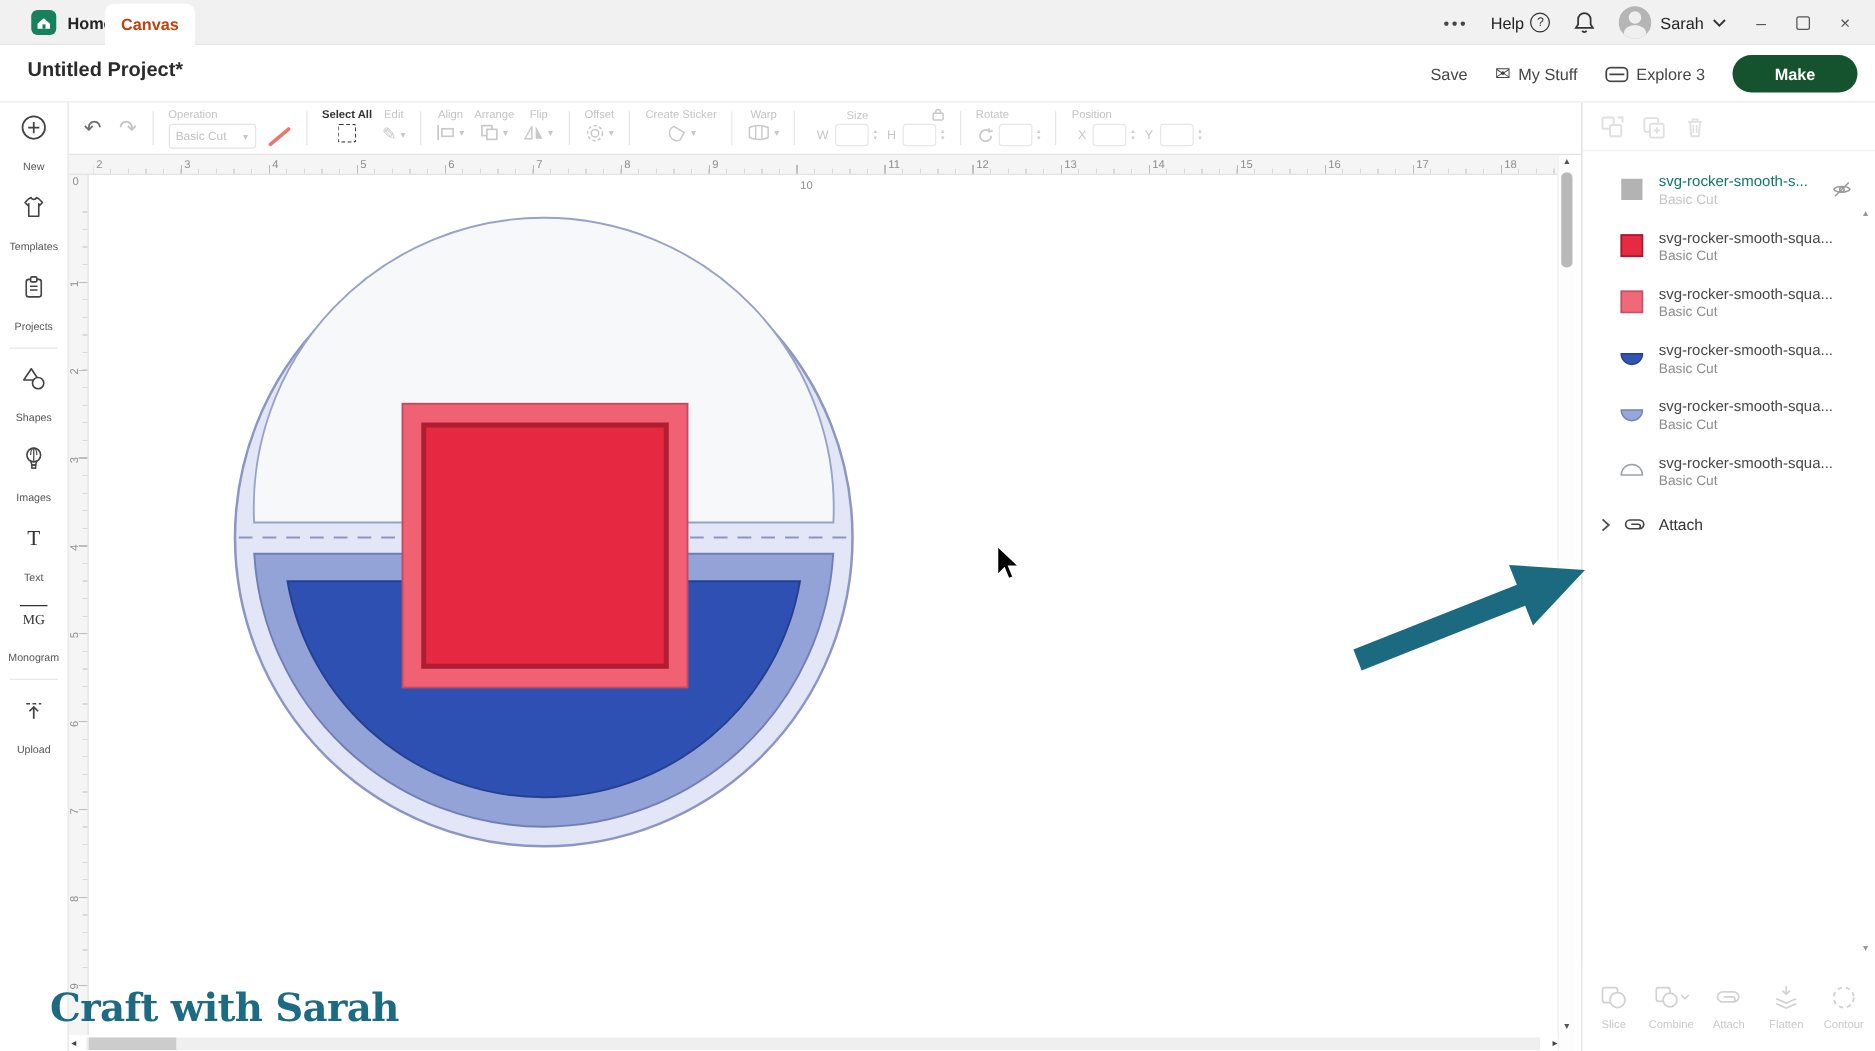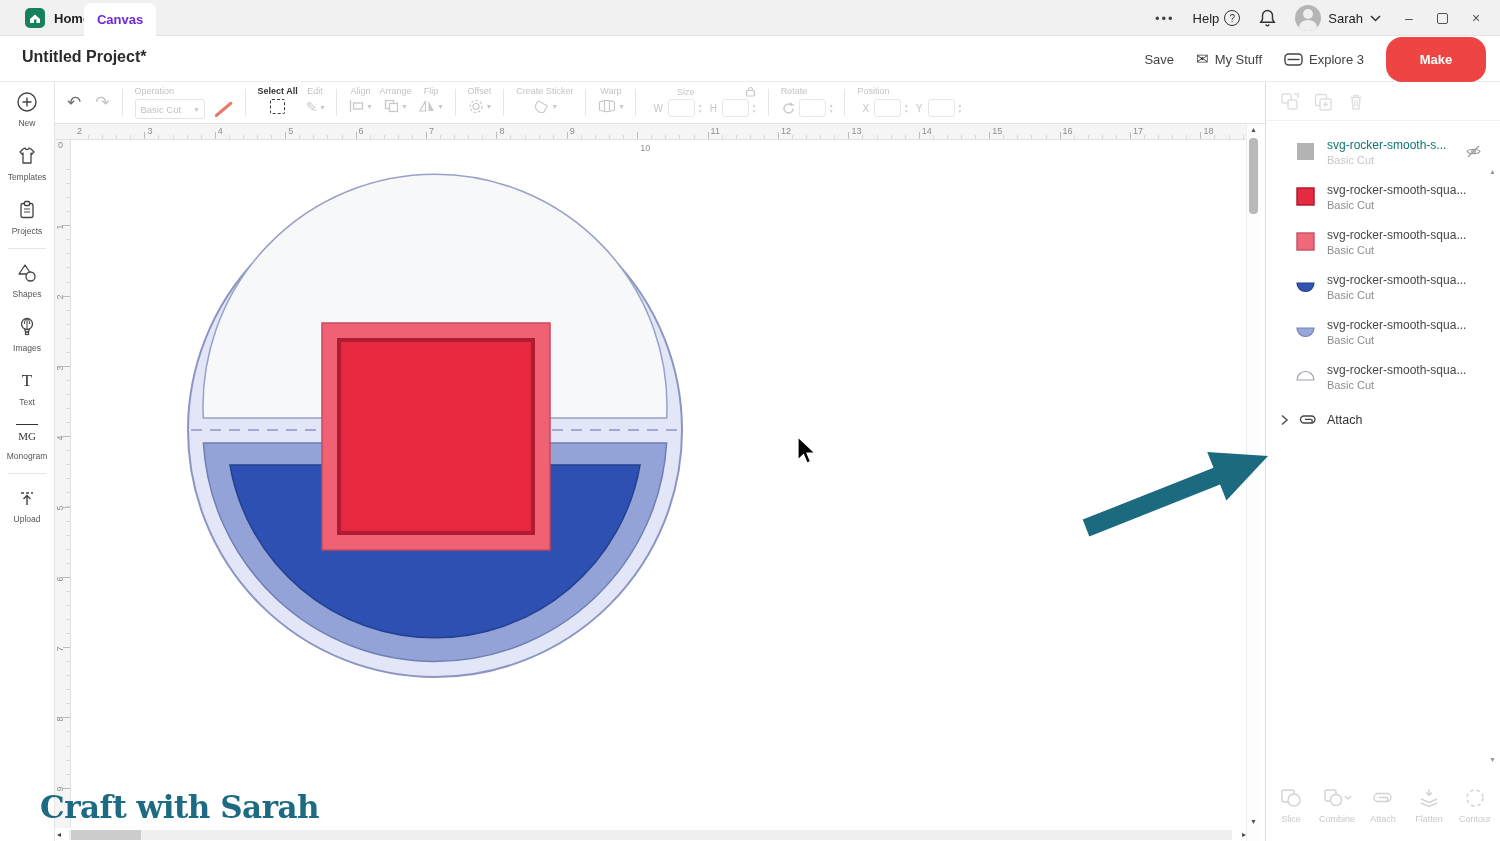--- a/index.html
+++ b/index.html
@@ -3,43 +3,43 @@
 <meta charset="utf-8">
 <style>
   * { margin:0; padding:0; box-sizing:border-box; }
   html,body { width:1500px; height:841px; overflow:hidden; background:#fff;
     font-family:"Liberation Sans", sans-serif; -webkit-font-smoothing:antialiased; }
 
   
   #topbar { position:absolute; left:0; top:0; width:1500px; height:36px; background:#f1f1f1; border-bottom:1px solid #e3e3e3; z-index:20; }
   .tab-home { position:absolute; left:14px; top:0; height:36px; display:flex; align-items:center; gap:8px; padding:0 10px; cursor:pointer; }
   .tab-home span { font-size:13px; font-weight:bold; color:#222; }
-  .tab-canvas { position:absolute; left:84px; top:3px; height:33px; width:72px; background:#fff; border-radius:7px 7px 0 0; display:flex; align-items:center; justify-content:center; font-size:13px; font-weight:bold; color:#6d28d9; }
+  .tab-canvas { position:absolute; left:84px; top:3px; height:33px; width:72px; background:#fff; border-radius:7px 7px 0 0; display:flex; align-items:center; justify-content:center; font-size:13px; font-weight:bold; color:#c2410c; }
   .tb-right { position:absolute; right:0; top:0; height:36px; display:flex; align-items:center; gap:18px; padding-right:14px; }
   .ellipsis { font-size:13px; letter-spacing:2px; color:#444; cursor:pointer; }
   .help-wrap { display:flex; align-items:center; gap:5px; font-size:13px; color:#222; cursor:pointer; }
   .q-circle { width:16px; height:16px; border:1.4px solid #333; border-radius:50%; font-size:10px; display:flex; align-items:center; justify-content:center; color:#333; }
   .avatar { width:26px; height:26px; border-radius:50%; background:#b5b5b5; position:relative; overflow:hidden; }
   .avatar::before { content:""; position:absolute; left:8px; top:4px; width:10px; height:10px; border-radius:50%; background:#efefef; }
   .avatar::after { content:""; position:absolute; left:4px; top:15px; width:18px; height:14px; border-radius:50%; background:#efefef; }
   .user-wrap { display:flex; align-items:center; gap:7px; cursor:pointer; }
   .user-name { font-size:13px; color:#222; }
   .win-btn { font-size:14px; color:#555; width:20px; text-align:center; cursor:pointer; }
   .win-restore { width:11px; height:11px; border:1.4px solid #555; border-radius:2px; cursor:pointer; }
 
   
   #projectbar { position:absolute; left:0; top:36px; width:1500px; height:46px; background:#fff; border-bottom:1px solid #ececec; z-index:15; }
   .proj-title { position:absolute; left:22px; top:12px; font-size:16px; font-weight:bold; color:#2b2b2b; }
   .pb-right { position:absolute; right:14px; top:0; height:46px; display:flex; align-items:center; gap:22px; }
   .pb-link { font-size:13px; color:#444; display:flex; align-items:center; gap:6px; cursor:pointer; }
-  .make-btn { width:100px; height:45px; border-radius:16px; background:#ef4444; color:#fff; font-size:13px; font-weight:bold; display:flex; align-items:center; justify-content:center; cursor:pointer; }
+  .make-btn { width:100px; height:30px; border-radius:16px; background:#14532d; color:#fff; font-size:13px; font-weight:bold; display:flex; align-items:center; justify-content:center; cursor:pointer; }
 
   
   #sidebar { position:absolute; left:0; top:82px; width:55px; height:759px; background:#fff; border-right:1px solid #e4e4e4; z-index:10; }
-  .sb-item { display:flex; flex-direction:column; align-items:center; gap:5px; padding:9px 0 8px; cursor:pointer; }
+  .sb-item { display:flex; flex-direction:column; align-items:center; gap:15px; padding:9px 0 8px; cursor:pointer; }
   .sb-item span { font-size:8.5px; color:#555; }
   .sb-div { height:1px; background:#e6e6e6; margin:4px 8px; }
   .sb-icon { width:22px; height:22px; display:flex; align-items:center; justify-content:center; color:#444; }
   .txt-icon { font-family:"Liberation Serif", serif; font-size:17px; color:#333; }
   .mg-icon { font-family:"Liberation Serif", serif; font-size:11px; color:#333; border-top:1.5px solid #333; padding-top:1px; letter-spacing:0px; }
 
   
   #toolbar { position:absolute; left:55px; top:82px; width:1210px; height:42px; background:#fff; border-bottom:1px solid #e2e2e2; display:flex; align-items:stretch; padding:0 8px; z-index:9; }
   .tsep { width:1px; background:#e6e6e6; margin:7px 8px; }
   .tgroup { display:flex; flex-direction:column; align-items:center; justify-content:flex-start; padding:4px 4px 2px; }

